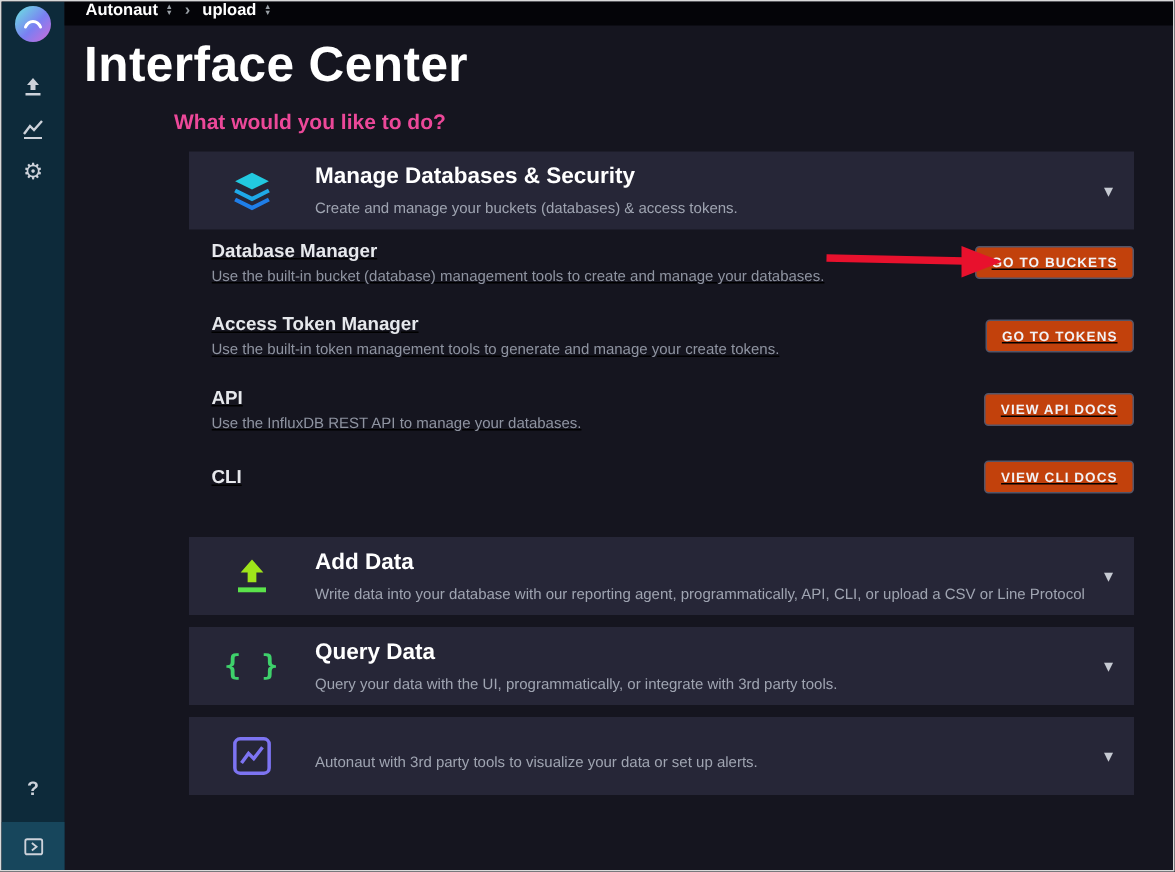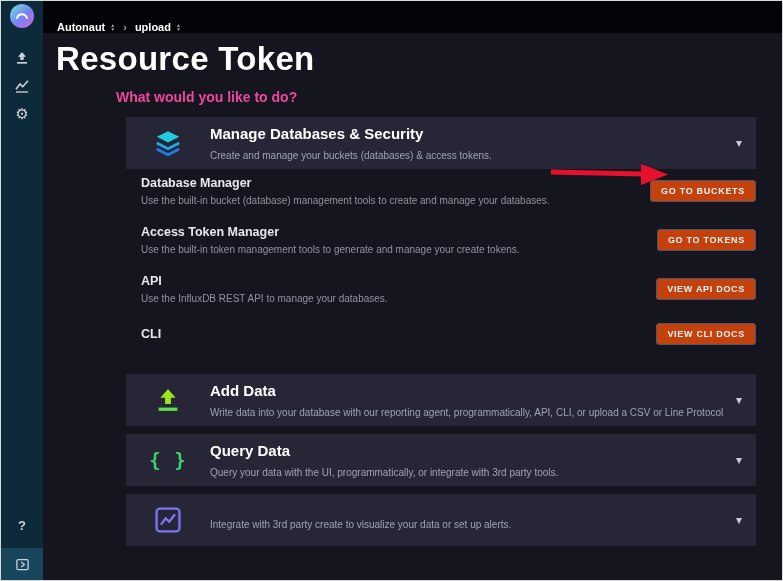--- a/index.html
+++ b/index.html
@@ -43,23 +43,23 @@
   .bottom-tile {
     width: 42px; height: 32px; border: none; padding: 0;
     background: #17465c; cursor: pointer;
     display: flex; align-items: center; justify-content: center;
   }
 
   
   .main { flex: 1; display: flex; flex-direction: column; min-width: 0; }
 
   .topbar {
-    height: 32px; flex-shrink: 0;
+    height: 16px; flex-shrink: 0;
     background: #040408;
-    display: flex; align-items: flex-end;
+    display: flex; align-items: flex-start;
     padding-left: 14px; gap: 8px;
   }
   .crumb {
     background: none; border: none; padding: 0;
     color: #ffffff; font-weight: bold; font-size: 11px;
     font-family: inherit;
     display: flex; align-items: center; gap: 5px; cursor: pointer;
   }
   .sorter { display: flex; flex-direction: column; line-height: 4px; font-size: 5px; color: #9aa0a6; }
   .crumb-sep { color: #9aa0a6; font-size: 11px; font-weight: bold; }
@@ -79,21 +79,21 @@
   .panel-header {
     background: #262637; min-height: 52px;
     display: flex; align-items: center; cursor: pointer;
   }
   .icon-box { width: 84px; flex-shrink: 0; display: flex; align-items: center; justify-content: center; }
   .panel-text { flex: 1; min-width: 0; overflow: hidden; padding: 8px 0; }
   .panel-title { color: #ffffff; font-weight: bold; font-size: 15px; }
   .panel-desc { color: #9fa4b1; font-size: 10px; margin-top: 8px; white-space: nowrap; overflow: hidden; }
   .caret { color: #c6cad2; font-size: 12px; margin: 0 14px 0 10px; flex-shrink: 0; }
 
-  .panel-body { padding: 7px 0 2px 15px; }
+  .panel-body { padding: 7px 0 2px 15px; text-decoration: underline; }
   .resource-row { display: flex; align-items: center; margin-bottom: 19px; }
   .row-text { flex: 1; min-width: 0; padding-right: 12px; }
   .row-title { color: #e6e8ec; font-weight: bold; font-size: 12.5px; }
   .row-desc { color: #8f94a1; font-size: 10px; margin-top: 5px; white-space: nowrap; overflow: hidden; }
   .row-btn {
     background: #c2410c; border: 1px solid #545568; border-radius: 3px;
     color: #f2f2f5; font-size: 9px; font-weight: bold; letter-spacing: 0.7px;
     padding: 5px 10px; cursor: pointer; white-space: nowrap;
     font-family: inherit; flex-shrink: 0;
   }
@@ -149,21 +149,21 @@
       <span class="crumb-sep">›</span>
       <button class="crumb">
         <span>upload</span>
         <span class="sorter">
           <span>▲</span>
             <span>▼</span>
         </span>
       </button>
     </header>
 
-    <h1 class="page-title">Resource Token</h1>
+    <h1 class="page-title">Interface Center</h1>
     <div class="question">What would you like to do?</div>
 
     <div class="panels">
 
       <section class="panel">
         <div class="panel-header">
           <div class="icon-box">
             <svg width="30" height="30" viewBox="0 0 24 24">
               <path d="M12 2.5 L21 7 12 11.5 3 7 Z" fill="#22c9e0"></path>
               <path d="M3 12 l9 4.5 9 -4.5" stroke="#1fa9e8" stroke-width="2.2" fill="none"></path>
@@ -244,21 +244,21 @@
 
       <section class="panel">
         <div class="panel-header">
           <div class="icon-box">
             <svg width="28" height="28" viewBox="0 0 24 24">
               <rect x="2.2" y="2.2" width="19.6" height="19.6" rx="3" fill="none" stroke="#7d74f2" stroke-width="2"></rect>
               <polyline points="6,16 10,10.5 13,13.5 18,7" fill="none" stroke="#7d74f2" stroke-width="2"></polyline>
             </svg>
           </div>
           <div class="panel-text">
-            <div class="panel-desc">Integrate with 3rd party create to visualize your data or set up alerts.</div>
+            <div class="panel-desc">Autonaut with 3rd party tools to visualize your data or set up alerts.</div>
           </div>
           <span class="caret">▾</span>
         </div>
       </section>
 
     </div>
   </div>
 
   <svg class="annotation-arrow" width="122" height="28">
     <line x1="2" y1="12" x2="94" y2="14" stroke="#e8112d" stroke-width="5"></line>

